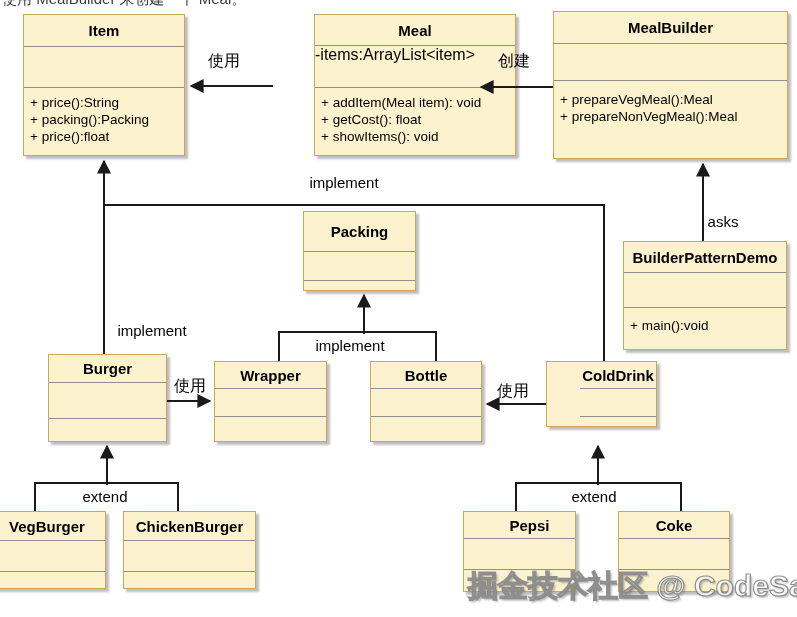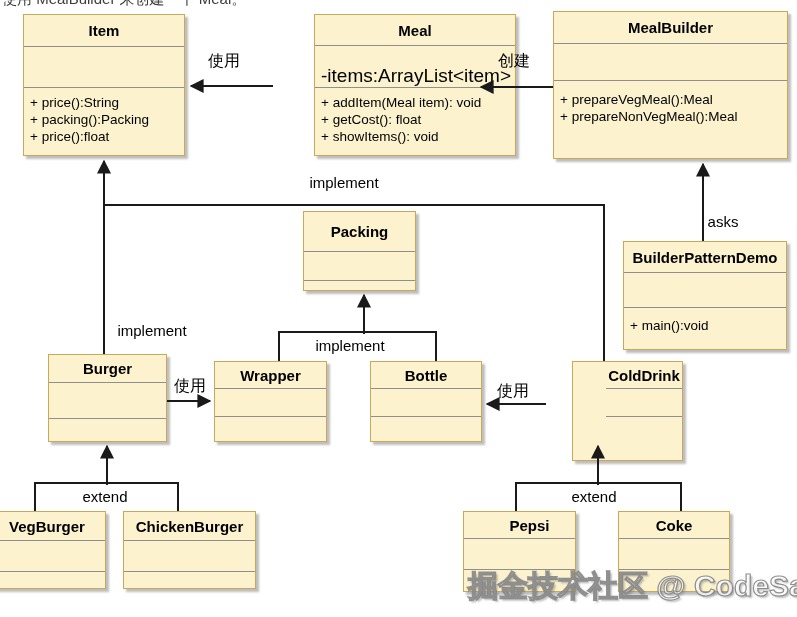--- a/index.html
+++ b/index.html
@@ -12,21 +12,21 @@
     box-shadow:3px 3px 2px rgba(110,110,110,0.45);
     display:flex;flex-direction:column;box-sizing:border-box;
   }
   .uml-title{
     font-weight:bold;font-size:15px;text-align:center;
     display:flex;align-items:center;justify-content:center;
     border-bottom:1px solid #8f8f8f;box-sizing:border-box;flex:0 0 auto;
   }
   .uml-sec{border-bottom:1px solid #8f8f8f;box-sizing:border-box;flex:0 0 auto;}
   .uml-sec.last{border-bottom:none;flex:1 1 auto;}
-  .uml-attrs{display:flex;align-items:flex-end;padding-left:6px;font-size:19px;}
+  .uml-attrs{display:flex;align-items:flex-start;font-size:16px;}
   .uml-methods{padding:6px 4px 0 6px;font-size:13.5px;line-height:17px;}
   .lbl{position:absolute;transform:translate(-50%,-50%);font-size:15px;white-space:nowrap;}
   .lbl.cn{font-size:16px;}
   #wires{position:absolute;left:0;top:0;z-index:5;pointer-events:none;}
   .lbl{z-index:6;}
   #top-clip{
     position:absolute;left:2px;top:-10px;font-size:15px;color:#3c3c3c;
     white-space:nowrap;z-index:2;
   }
   #watermark{
@@ -100,21 +100,21 @@
     <div class="uml-sec" style="height:28px;"></div>
     <div class="uml-sec last"></div>
   </div>
 
   <div class="uml-box" style="left:370px;top:361px;width:112px;height:81px;">
     <div class="uml-title" style="height:27px;">Bottle</div>
     <div class="uml-sec" style="height:28px;"></div>
     <div class="uml-sec last"></div>
   </div>
 
-  <div class="uml-box" style="left:572px;top:361px;width:111px;height:100px;padding-left:33px;">
+  <div class="uml-box" style="left:546px;top:361px;width:111px;height:66px;padding-left:33px;">
     <div class="uml-title" style="height:27px;">ColdDrink</div>
     <div class="uml-sec" style="height:28px;"></div>
     <div class="uml-sec last"></div>
   </div>
 
   <div class="uml-box" style="left:-12px;top:511px;width:118px;height:78px;">
     <div class="uml-title" style="height:29px;">VegBurger</div>
     <div class="uml-sec" style="height:31px;"></div>
     <div class="uml-sec last"></div>
   </div>

